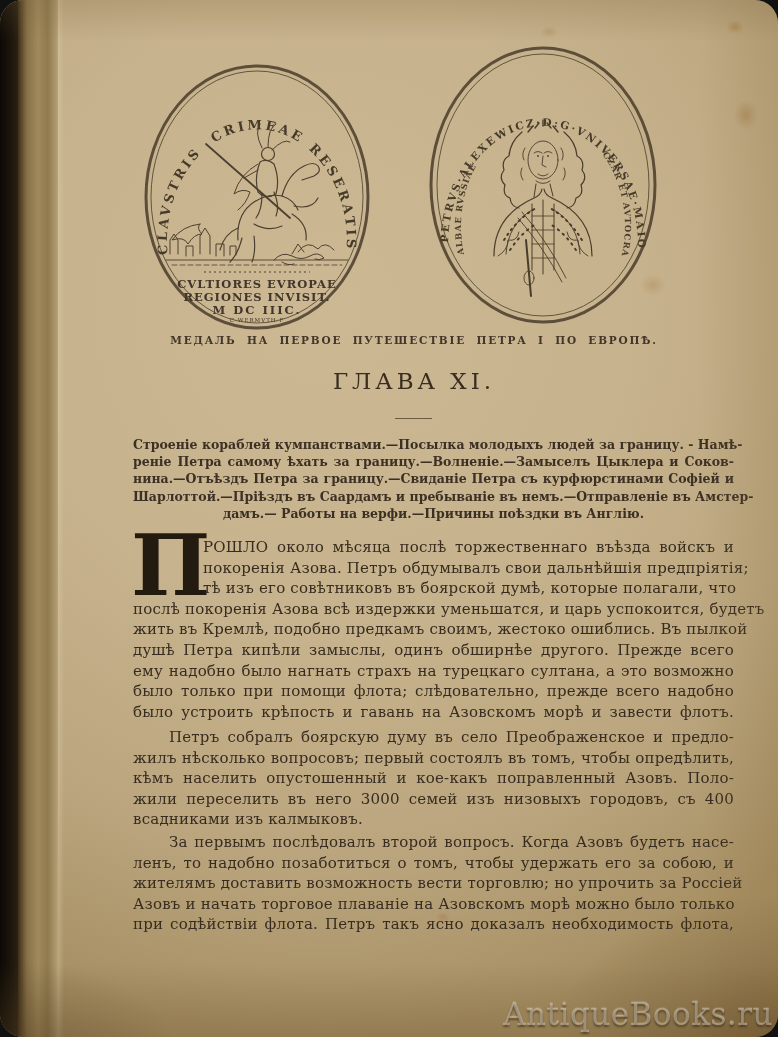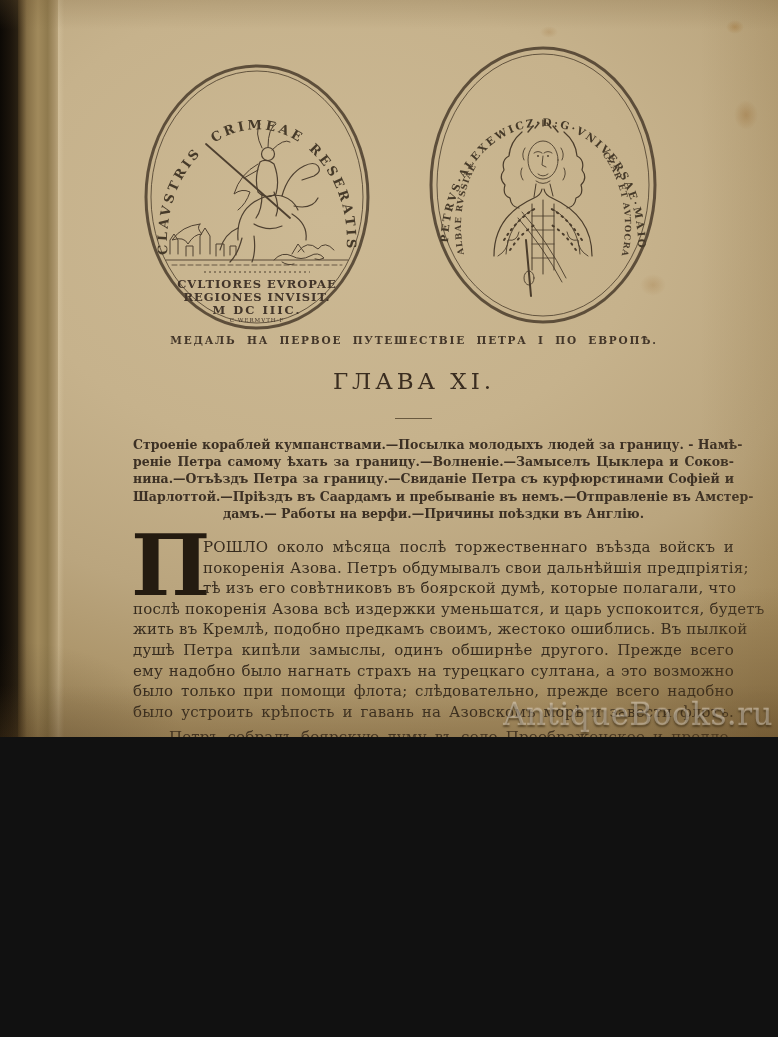--- a/index.html
+++ b/index.html
@@ -1,20 +1,21 @@
 <!DOCTYPE html>
 <html><head>
 <meta charset="utf-8">
 <style>
   html,body { margin:0; padding:0; background:#111; }
   .photo {
-    position:relative; width:778px; height:737px; overflow:hidden;
+    position:relative; width:778px; height:1037px; overflow:hidden;
     font-family:"DejaVu Serif","Liberation Serif",serif;
     background:
       radial-gradient(90% 70% at 42% 30%, #ccb994 0%, #c6b28c 45%, #baa57e 75%, #a78f63 100%);
+    border-radius: 23px;
   }
   
   .gutter-dark { position:absolute; left:0; top:0; width:18px; height:1037px;
     background:linear-gradient(90deg,#0c0905 0%,#1c150c 60%,#2a2113 100%); }
   .page-edges { position:absolute; left:18px; top:0; width:40px; height:1037px;
     background:linear-gradient(90deg,#3c2e19 0%,#867047 22%,#a18a5c 50%,#8f7a4e 74%,#a9936a 92%,#b7a279 100%); }
   .page-crease { position:absolute; left:58px; top:0; width:6px; height:1037px;
     background:linear-gradient(90deg,rgba(233,219,186,0.30),rgba(233,219,186,0)); }
   
   .vignette { position:absolute; inset:0; pointer-events:none;

